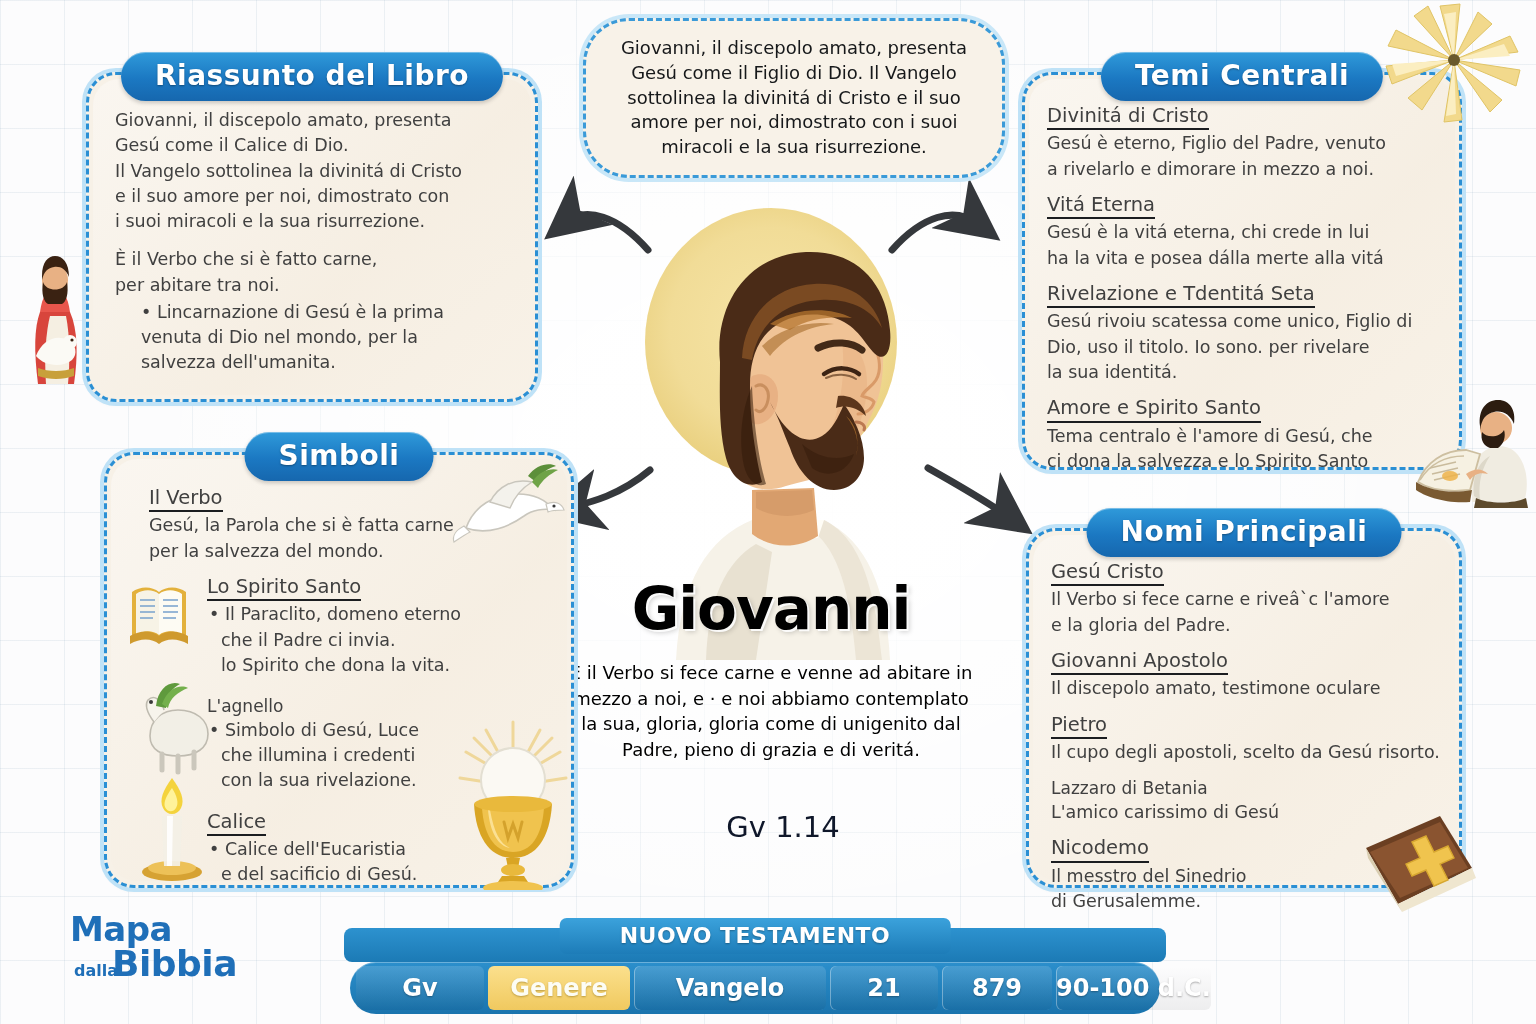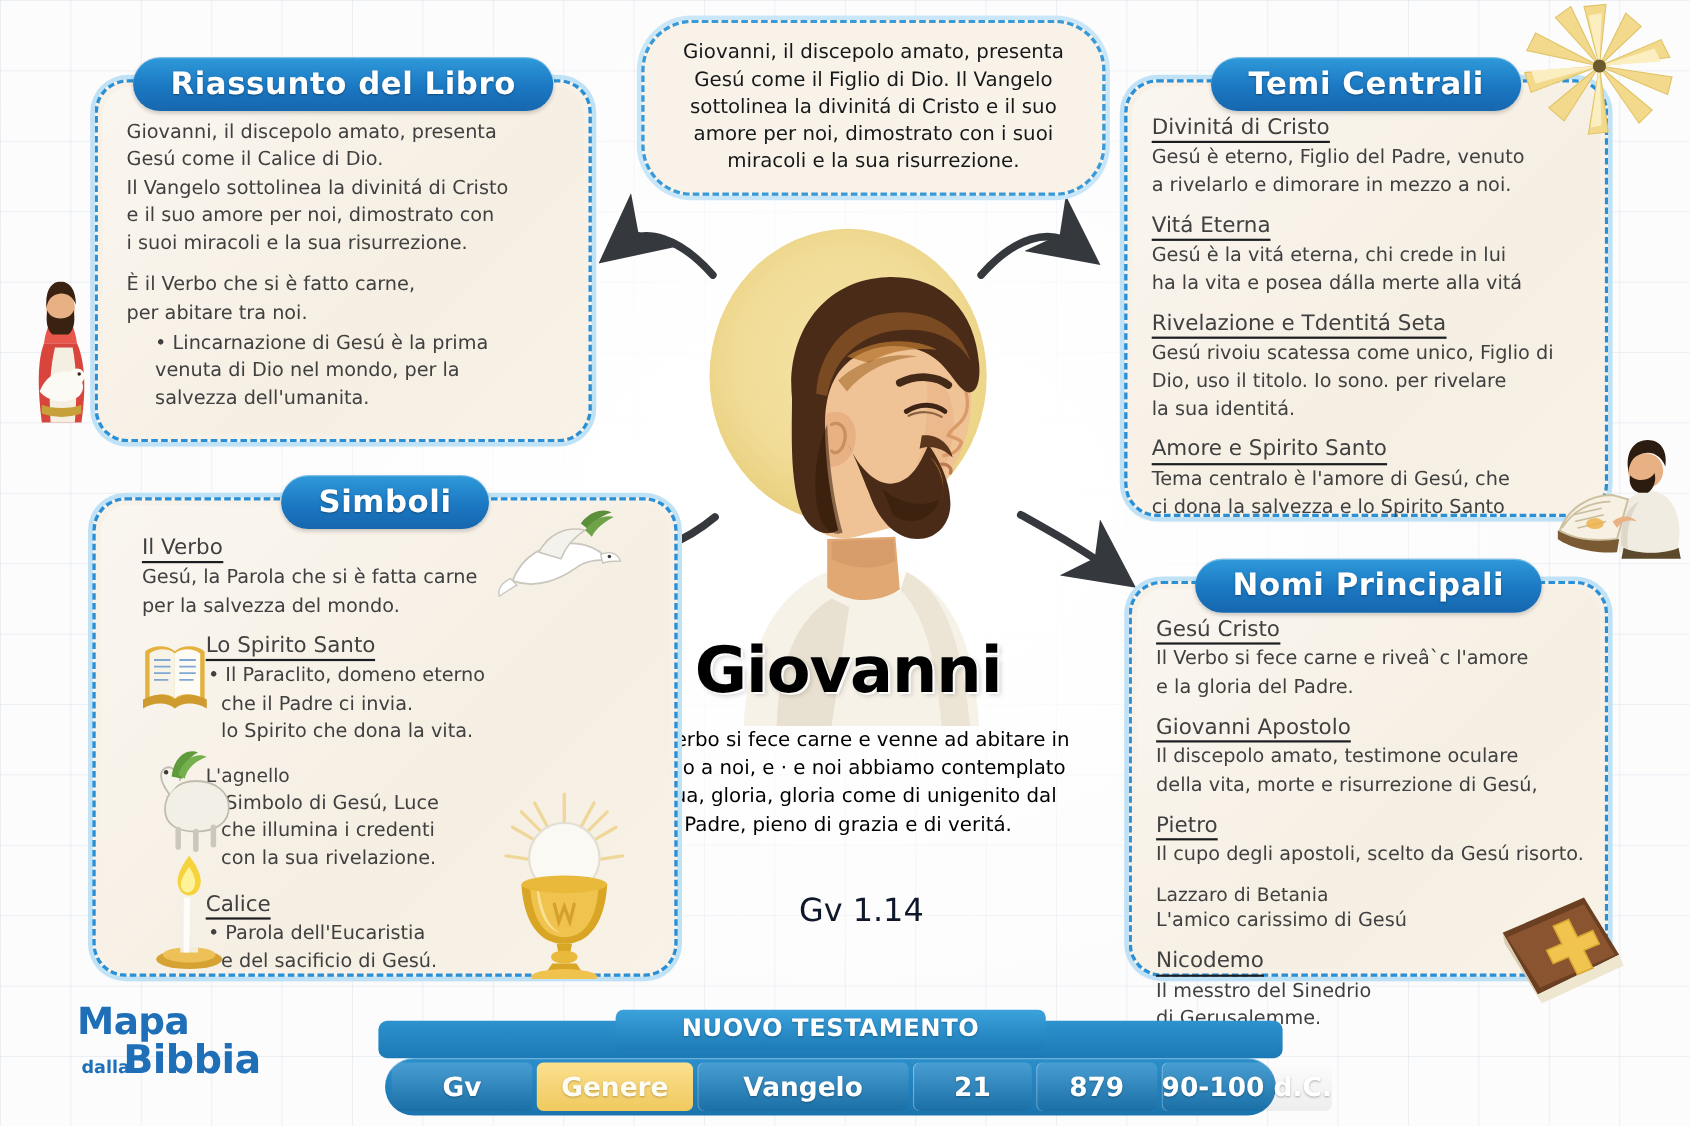--- a/index.html
+++ b/index.html
@@ -318,21 +318,21 @@
   <path d="M32,56 C34,40 40,32 47,32 C54,32 60,40 62,56 Z" fill="#e8564c"></path>
   <ellipse cx="47" cy="24" rx="13" ry="16" fill="#e8b184"></ellipse>
   <path d="M34,20 C34,6 40,0 47,0 C55,0 61,7 61,21 C58,13 52,10 46,11 C40,12 36,15 34,24 Z" fill="#3a2212"></path>
   <path d="M35,26 C33,38 36,46 40,48 L54,48 C58,46 61,38 59,26 C56,36 38,36 35,26 Z" fill="#3a2212"></path>
   <path d="M28,100 C34,84 48,78 60,84 C68,88 70,98 64,104 C54,112 36,110 28,100 Z" fill="#fbfaf5"></path>
   <circle cx="62" cy="86" r="7" fill="#fbfaf5"></circle>
   <circle cx="64" cy="84" r="1.6" fill="#3a2212"></circle>
   <path d="M30,112 C40,116 56,116 66,112 L66,120 C54,124 42,124 30,120 Z" fill="#c8a03a"></path>
 </svg>
 
-<div class="panel" style="left:84px; top:452px; width:532px; height:436px;">
+<div class="panel" style="left:104px; top:452px; width:470px; height:436px;">
   <div class="panel-inner"></div>
   <div class="pill">Simboli</div>
   <div class="body-txt" style="padding:32px 18px 8px 42px;">
 
     <div class="block">
       <div class="subhead">Il Verbo</div>
       <p>Gesú, la Parola che si è fatta carne</p>
       <p>per la salvezza del mondo.</p>
     </div>
 
@@ -345,21 +345,21 @@
 
     <div class="block" style="padding-left:58px; margin-top:18px;">
       <div class="subhead-nb">L'agnello</div>
       <p class="bullet" style="padding-left:14px;">• Simbolo di Gesú, Luce</p>
       <p style="padding-left:14px;">che illumina i credenti</p>
       <p style="padding-left:14px;">con la sua rivelazione.</p>
     </div>
 
     <div class="block" style="padding-left:58px; margin-top:18px;">
       <div class="subhead">Calice</div>
-      <p class="bullet" style="padding-left:14px;">• Parola dell'Eucaristia</p>
+      <p class="bullet" style="padding-left:14px;">• Calice dell'Eucaristia</p>
       <p style="padding-left:14px;">e del sacificio di Gesú.</p>
     </div>
 
   </div>
 </div>
 
 <svg class="deco" style="left:448px; top:460px; width:120px; height:90px;" viewBox="0 0 120 90">
   <path d="M18,68 C26,46 46,34 70,34 C86,34 98,40 106,50 C96,48 84,50 76,56 C62,66 40,76 18,68 Z" fill="#ffffff" stroke="#c9c6bd" stroke-width="1.6"></path>
   <path d="M42,42 C50,26 66,18 84,22 C74,28 66,38 62,48 Z" fill="#f4f2ec" stroke="#c9c6bd" stroke-width="1.4"></path>
   <path d="M98,44 C108,40 114,44 116,50 C110,50 104,50 100,52 Z" fill="#ffffff" stroke="#c9c6bd" stroke-width="1.2"></path>
@@ -509,21 +509,20 @@
 
     <div class="block">
       <div class="subhead">Gesú Cristo</div>
       <p>Il Verbo si fece carne e riveâ`c l'amore</p>
       <p>e la gloria del Padre.</p>
     </div>
 
     <div class="block">
       <div class="subhead">Giovanni Apostolo</div>
       <p>Il discepolo amato, testimone oculare</p>
-      <p>della vita, morte e risurrezione di Gesú,</p>
     </div>
 
     <div class="block">
       <div class="subhead">Pietro</div>
       <p>Il cupo degli apostoli, scelto da Gesú risorto.</p>
     </div>
 
     <div class="block">
       <div class="subhead-nb">Lazzaro di Betania</div>
       <p>L'amico carissimo di Gesú</p>

